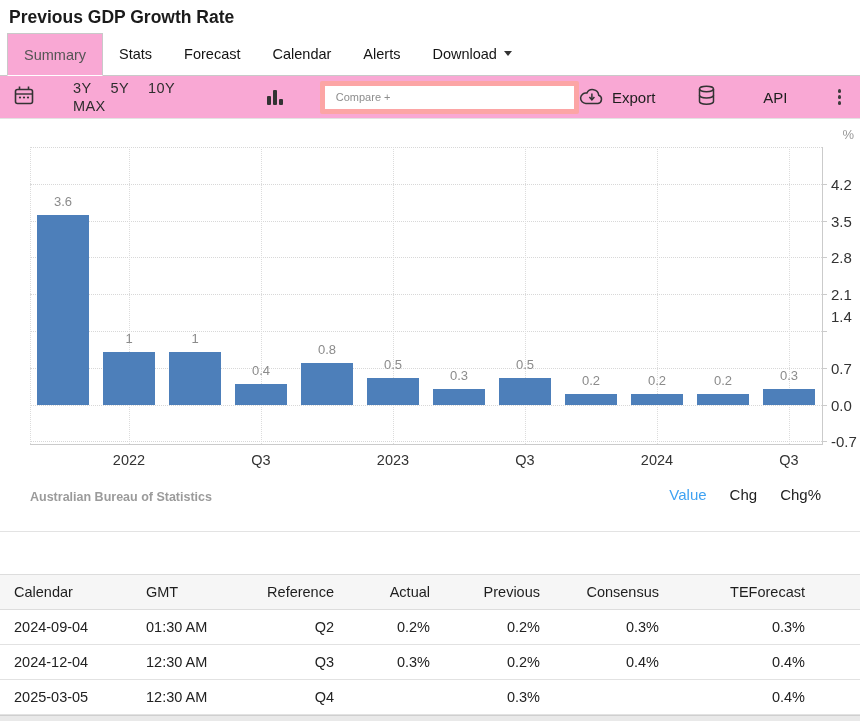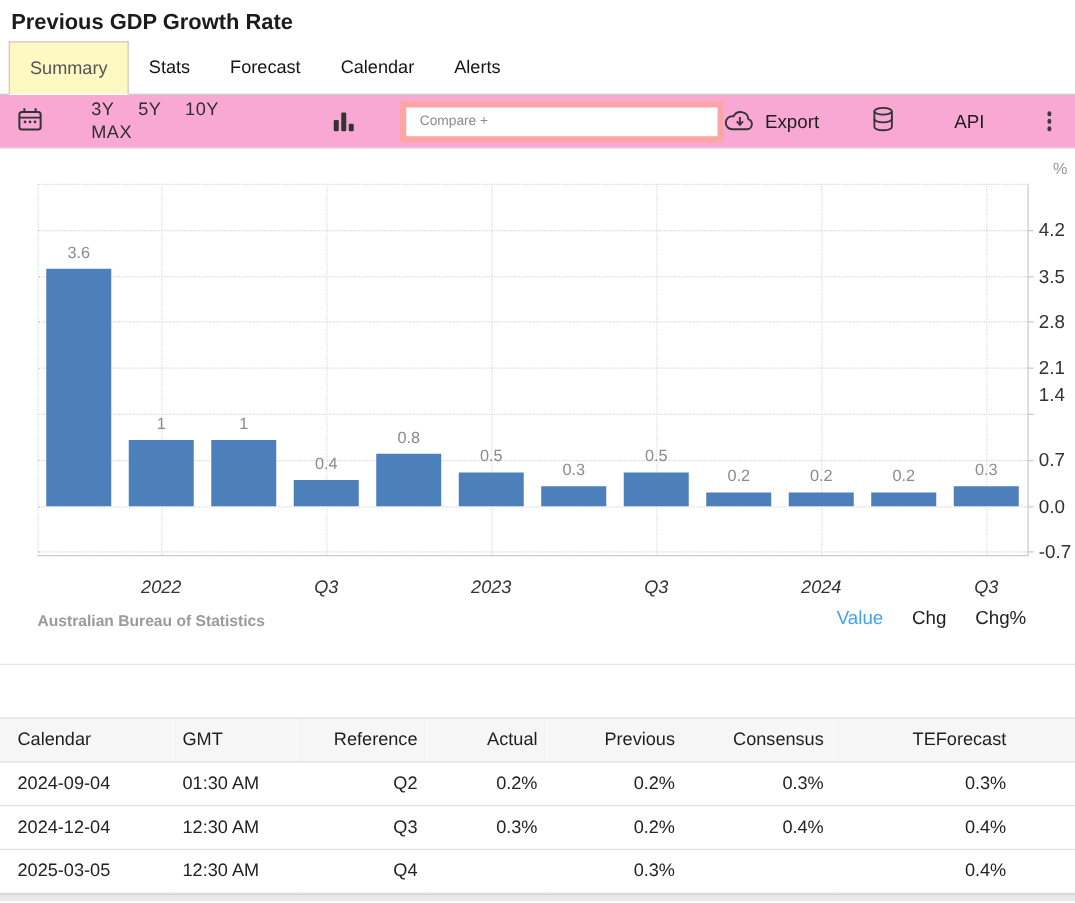--- a/index.html
+++ b/index.html
@@ -8,21 +8,21 @@
 
   
   #title-bar { padding:7px 9px 4px; }
   #page-title { font-size:17.5px; font-weight:bold; color:#1b1b1b; }
 
   
   #tab-bar { display:flex; align-items:flex-end; height:44px;
     border-bottom:1px solid #c9c9c9; padding-left:7px; background:#fff; }
   .tab { display:flex; align-items:center; padding:0 16px; height:43px;
     font-size:14.5px; color:#141414; cursor:pointer; }
-  .tab.active { background:#fef9c3; border:1px solid #c9c9c9; border-bottom:1px solid #fff;
+  .tab.active { background:#f9a8d4; border:1px solid #c9c9c9; border-bottom:1px solid #fff;
     margin-bottom:-1px; color:#555; }
   .caret { width:0; height:0; border-left:4.5px solid transparent;
     border-right:4.5px solid transparent; border-top:5px solid #333; margin-left:7px; }
 
   
   #toolbar { display:flex; align-items:center; height:43px; background:#f9a8d4;
     border-bottom:1px solid #e3e3e3; padding:0 13px; }
   .icon-btn { background:none; border:none; cursor:pointer; display:flex; align-items:center; }
   #calendar-btn { margin-right:38px; }
   .range-btn { background:none; border:none; font-family:inherit; font-size:14.5px;
@@ -51,22 +51,22 @@
   .grid-v { position:absolute; top:0; height:100%; width:0;
     border-left:1px dotted #dcdcdc; }
   .axis-right { position:absolute; top:28px; left:822px; width:1px; height:297px; background:#cbcbcb; }
   .axis-bottom { position:absolute; left:30px; top:325px; width:793px; height:1px; background:#cbcbcb; }
   .ytick-mark { position:absolute; left:822px; width:5px; height:1px; background:#cbcbcb; }
   .ytick-label { position:absolute; left:831px; width:30px; font-size:15px; color:#333; }
   #y-unit { position:absolute; left:822px; top:8px; width:32px; text-align:right;
     font-size:13px; color:#999; }
   .bar { position:absolute; width:52px; background:var(--bar-color,#4d7fba); }
   .bar-label { position:absolute; width:66px; text-align:center; font-size:13px; color:#8b8b8b; }
-  .xtick-label { position:absolute; top:343px; width:80px; text-align:center;
-    font-size:14.5px; color:#333;font-style:italic; }
+  .xtick-label { position:absolute; top:333px; width:80px; text-align:center;
+    font-size:14.5px; color:#333; }
   #chart-source { position:absolute; left:30px; top:371px; font-size:12.5px; color:#9b9b9b;font-weight:bold; }
   #mode-switch { position:absolute; right:39px; top:367px; display:flex; gap:23px; }
   .mode { background:none; border:none; font-family:inherit; font-size:15px;
     color:#1e1e1e; cursor:pointer; }
   .mode.active { color:var(--link-color,#3fa2f2); }
 
   
   #table-wrap { margin-top:42px; }
   table { width:860px; border-collapse:collapse; table-layout:fixed; }
   th, td { font-size:14.5px; padding:9px 8px; border-bottom:1px solid #e2e2e2;
@@ -96,20 +96,24 @@
       <span>Stats</span>
     </div>
     <div class="tab">
       <span>Forecast</span>
     </div>
     <div class="tab">
       <span>Calendar</span>
     </div>
     <div class="tab">
       <span>Alerts</span>
+    </div>
+    <div class="tab">
+      <span>Download</span>
+      <span class="caret"></span>
     </div>
   </div>
 
 <div id="toolbar">
   <button class="icon-btn" id="calendar-btn">
     <span>
       <svg width="22" height="21" viewBox="0 0 22 21">
         <rect x="2.5" y="4.5" width="17" height="14" rx="2" fill="none" stroke="#333" stroke-width="1.6"></rect>
         <line x1="2.5" y1="9" x2="19.5" y2="9" stroke="#333" stroke-width="1.4"></line>
         <line x1="6.5" y1="1.5" x2="6.5" y2="5" stroke="#333" stroke-width="1.6"></line>

